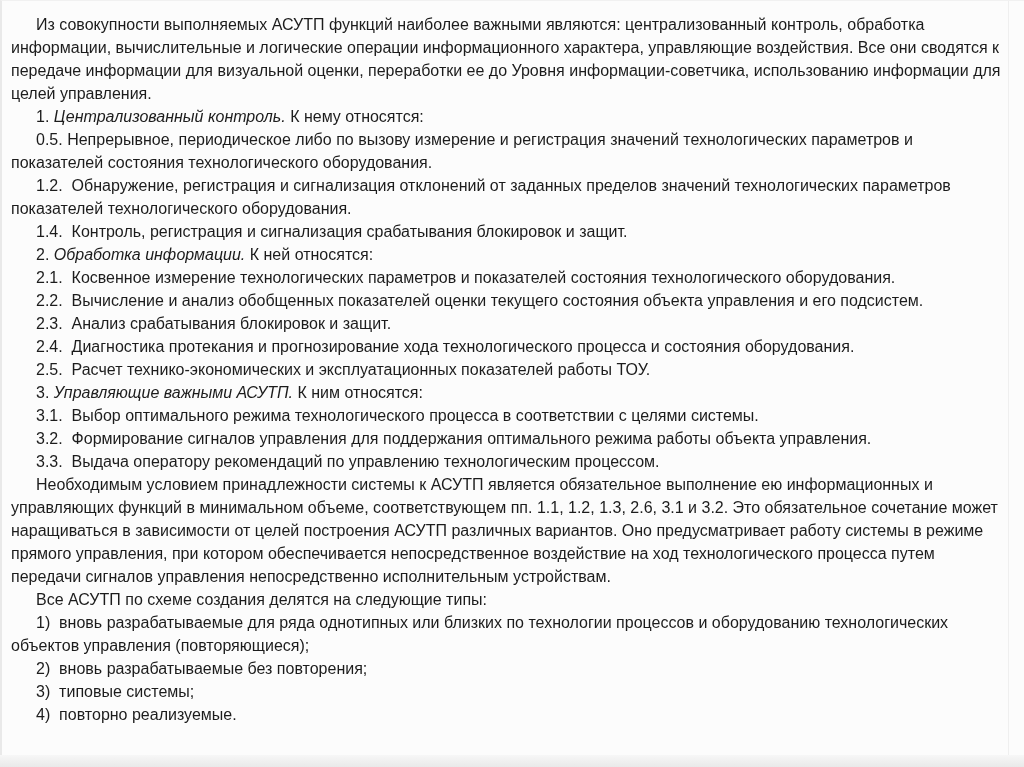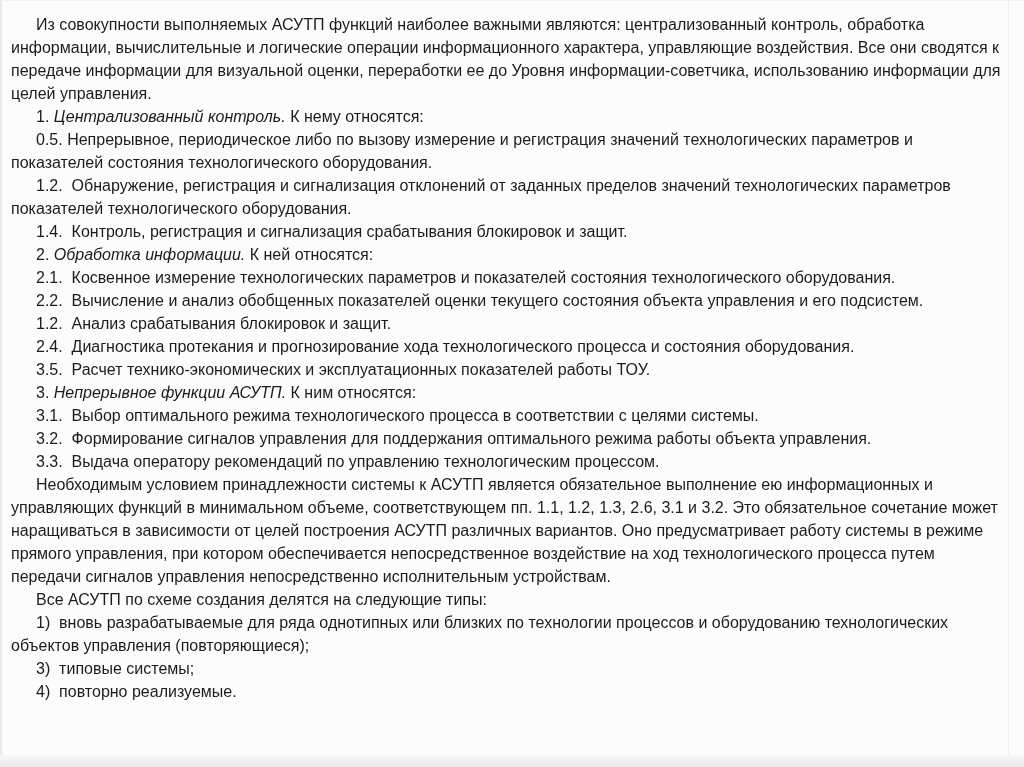--- a/index.html
+++ b/index.html
@@ -63,41 +63,42 @@
 
 
   <p><span>1.4.  Контроль, регистрация и сигнализация срабатывания блокировок и защит.</span></p>
 
   <p><span>2. </span><i>Обработка информации.</i><span> К ней относятся:</span></p>
 
   <p><span>2.1.  Косвенное измерение технологических параметров и показателей состояния технологического оборудования.</span></p>
 
   <p><span>2.2.  Вычисление и анализ обобщенных показателей оценки текущего состояния объекта управления и его подсистем.</span></p>
 
-  <p><span>1.2.  Анализ срабатывания блокировок и защит.</span></p>
+  <p><span>2.3.  Анализ срабатывания блокировок и защит.</span></p>
 
   <p><span>2.4.  Диагностика протекания и прогнозирование хода технологического процесса и состояния оборудования.</span></p>
 
-  <p><span>3.5.  Расчет технико-экономических и эксплуатационных показателей работы ТОУ.</span></p>
+  <p><span>2.5.  Расчет технико-экономических и эксплуатационных показателей работы ТОУ.</span></p>
 
 
-  <p><span>3. </span><i>Непрерывное функции АСУТП.</i><span> К ним относятся:</span></p>
+  <p><span>3. </span><i>Управляющие важными АСУТП.</i><span> К ним относятся:</span></p>
 
   <p><span>3.1.  Выбор оптимального режима технологического процесса в соответствии с целями системы.</span></p>
 
   <p><span>3.2.  Формирование сигналов управления для поддержания оптимального режима работы объекта управления.</span></p>
 
   <p><span>3.3.  Выдача оператору рекомендаций по управлению технологическим процессом.</span></p>
 
   <p><span>Необходимым условием принадлежности системы к АСУТП является обязательное выполнение ею информационных и управляющих функций в минимальном объеме, соответствующем пп. 1.1, 1.2, 1.3, 2.6, 3.1 и 3.2. Это обязательное сочетание может наращиваться в зависимости от целей построения АСУТП различных вариантов. Оно предусматривает работу системы в режиме прямого управления, при котором обеспечивается непосредственное воздействие на ход технологического процесса путем передачи сигналов управления непосредственно исполнительным устройствам.</span></p>
 
   <p><span>Все АСУТП по схеме создания делятся на следующие типы:</span></p>
 
   <p><span>1)  вновь разрабатываемые для ряда однотипных или близких по технологии процессов и оборудованию технологических объектов управления (повторяющиеся);</span></p>
 
+  <p><span>2)  вновь разрабатываемые без повторения;</span></p>
 
   <p><span>3)  типовые системы;</span></p>
 
   <p><span>4)  повторно реализуемые.</span></p>
 
   <div class="right-edge-line"></div>
 </div>
 
 <div class="bottom-band"></div>
 

